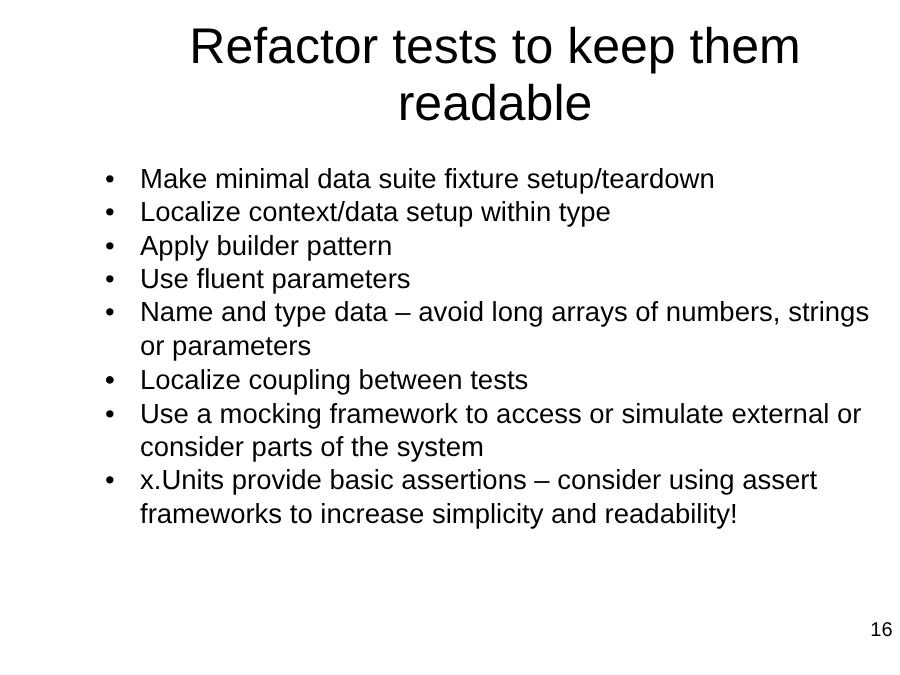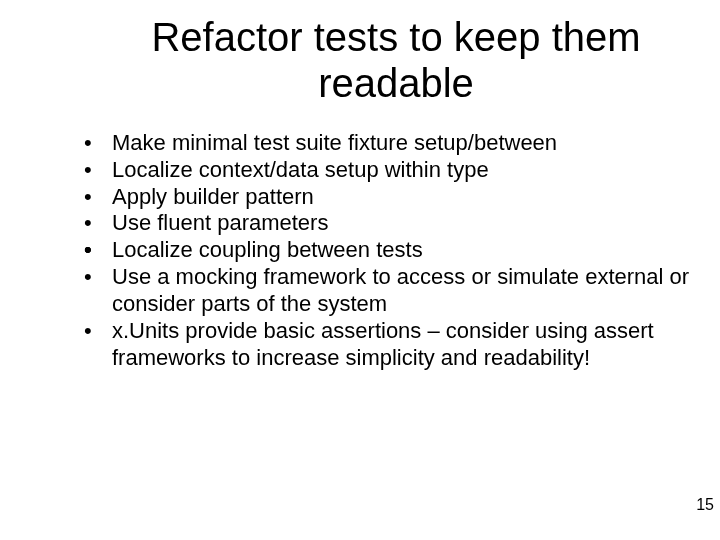--- a/index.html
+++ b/index.html
@@ -41,25 +41,25 @@
     font-size: 16px;
   }
 </style>
 </head>
 <body>
 
 <div class="slide">
   <h1 class="title">Refactor tests to keep them readable</h1>
 
   <ul class="bullets">
-    <li><span class="dot">•</span><span>Make minimal test suite fixture setup/between</span></li>
+    <li><span class="dot">•</span><span>Make minimal data suite fixture setup/teardown</span></li>
     <li><span class="dot">•</span><span>Localize context/data setup within type</span></li>
     <li><span class="dot">•</span><span>Apply builder pattern</span></li>
     <li><span class="dot">•</span><span>Use fluent parameters</span></li>
-    <li><span class="dot">•</span></li>
+    <li><span class="dot">•</span><span>Name and type data – avoid long arrays of numbers, strings or parameters</span></li>
     <li><span class="dot">•</span></li>
     <li><span class="dot">•</span><span>Localize coupling between tests</span></li>
     <li><span class="dot">•</span><span>Use a mocking framework to access or simulate external or consider parts of the system</span></li>
     <li><span class="dot">•</span><span>x.Units provide basic assertions – consider using assert frameworks to increase simplicity and readability!</span></li>
   </ul>
 
-  <div class="page-num">15</div>
+  <div class="page-num">16</div>
 </div>
 
 </body></html>

